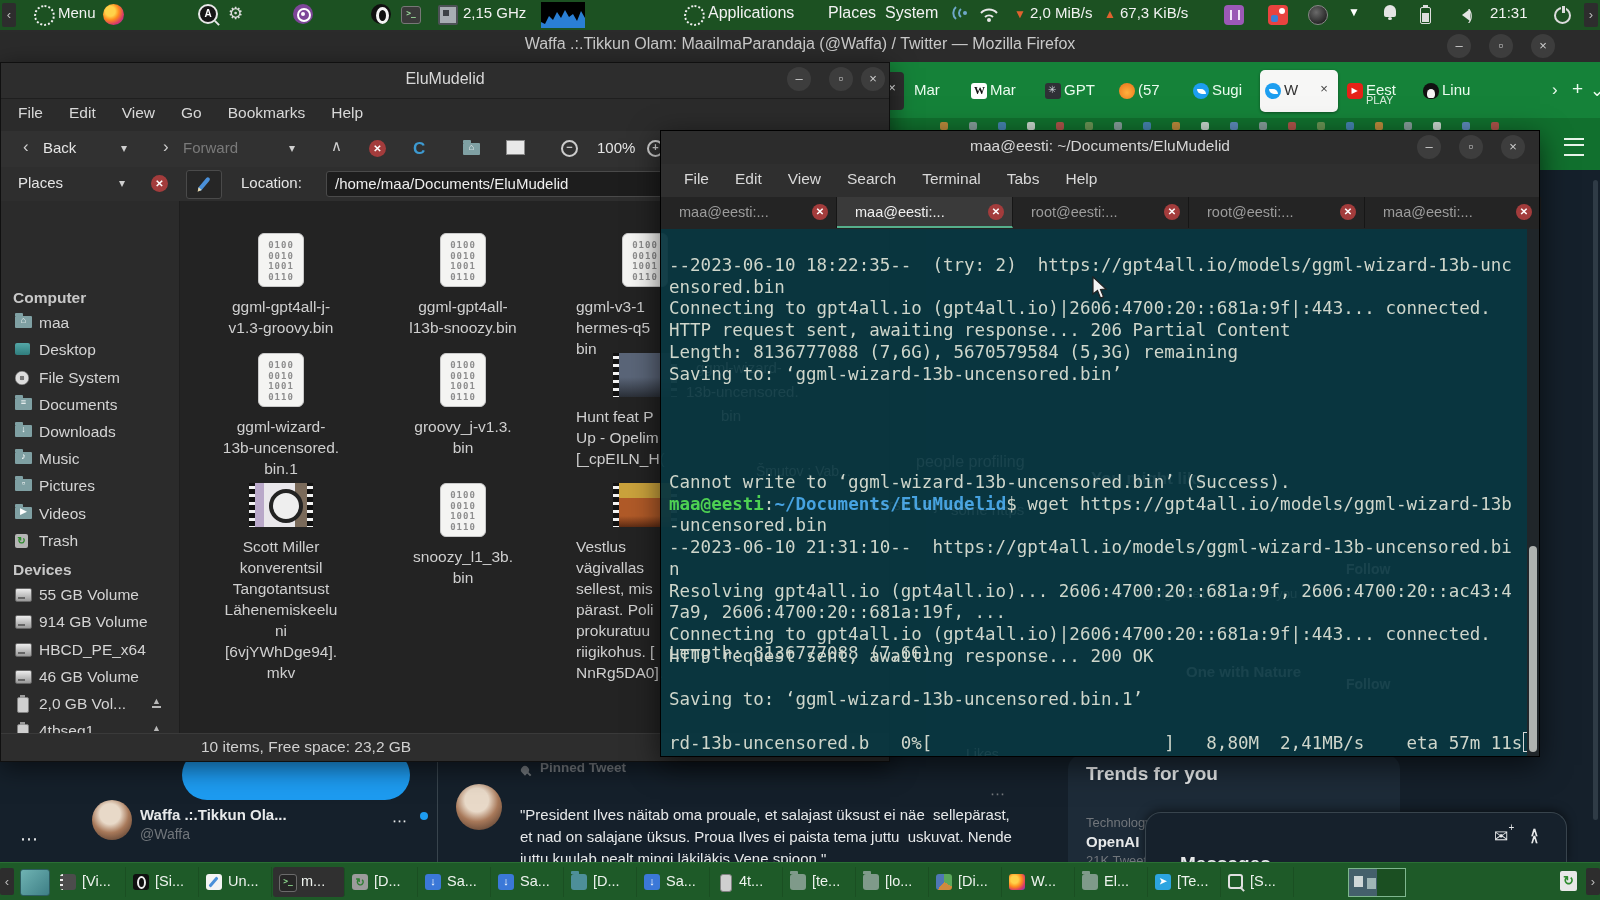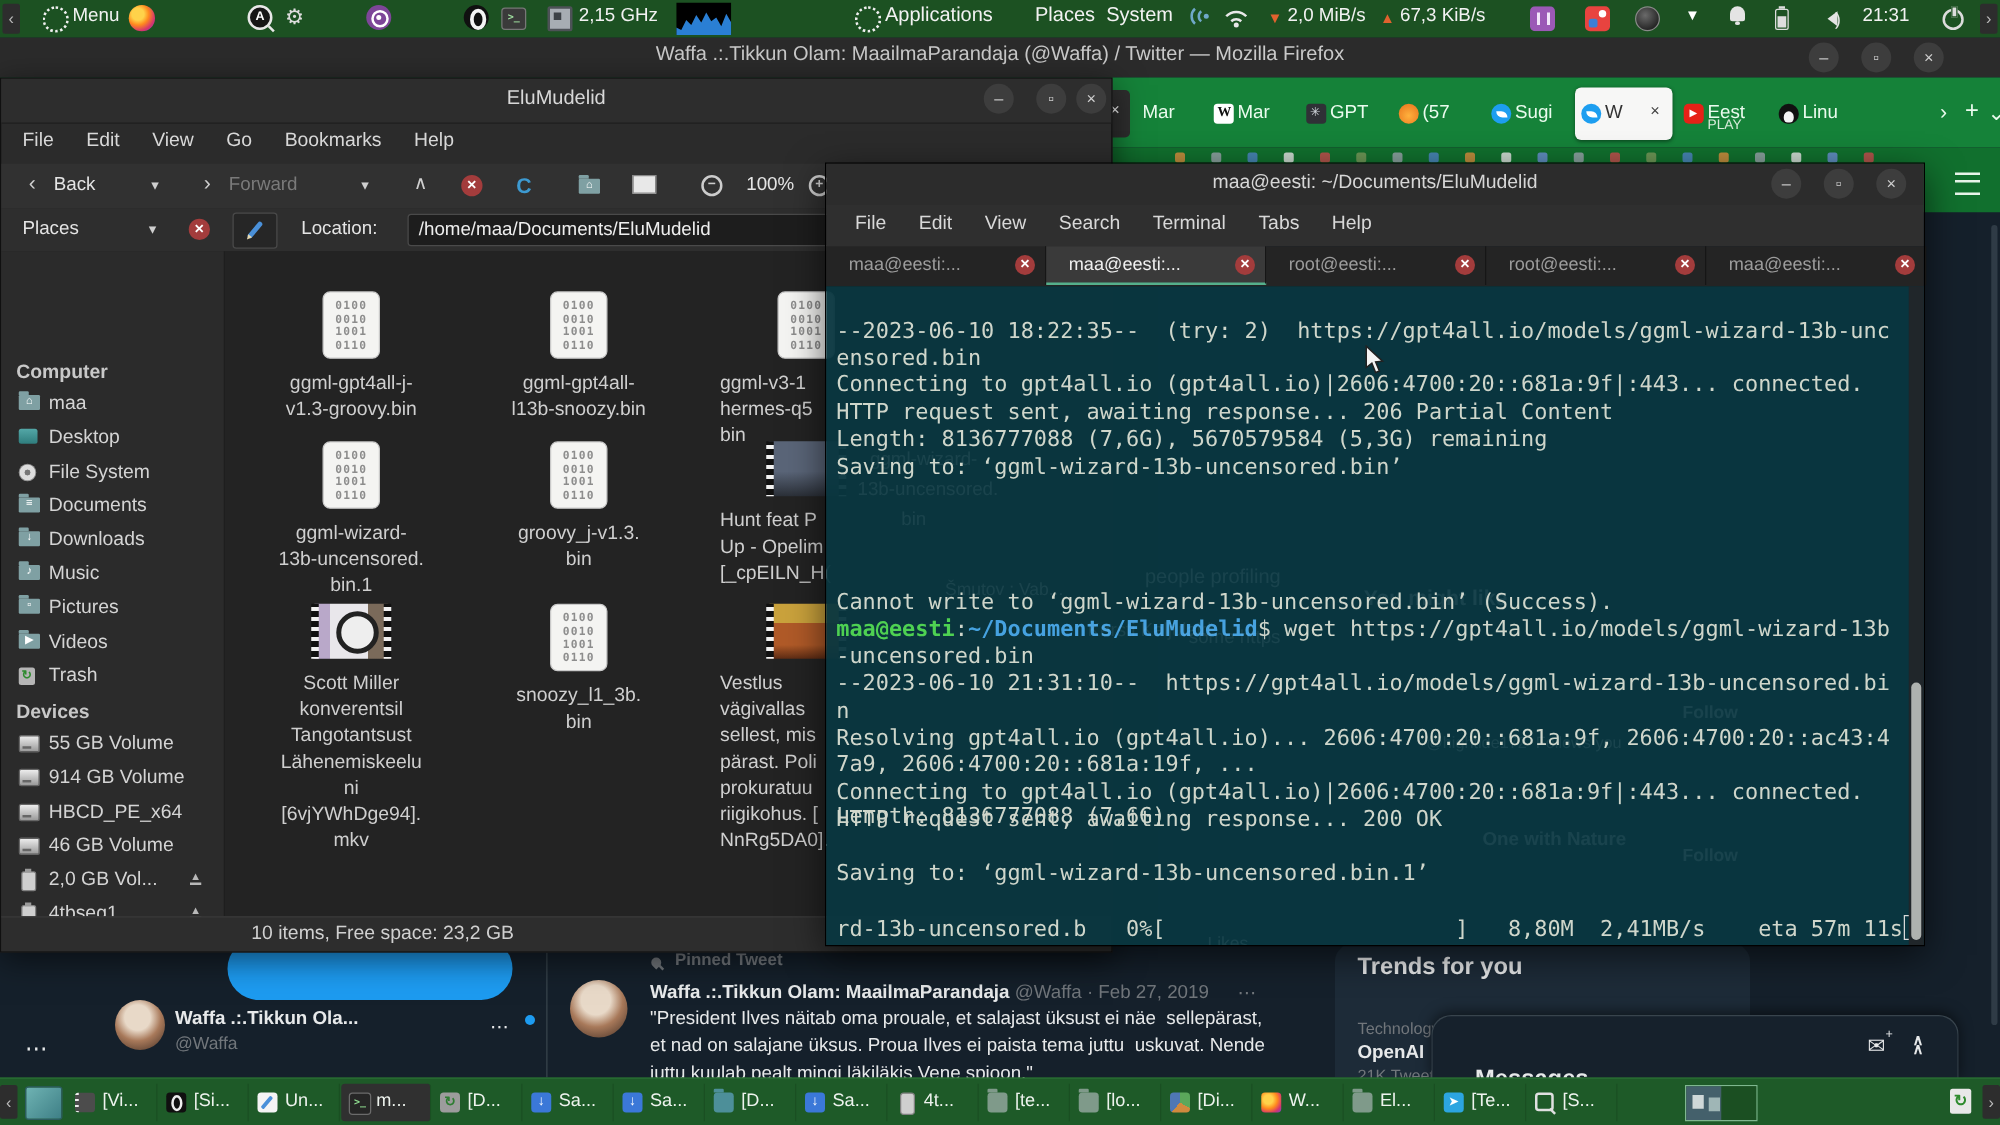--- a/index.html
+++ b/index.html
@@ -274,24 +274,20 @@
     <div class="avatar" style="left:92px;top:770px;width:40px;height:40px;"></div>
     <div class="abs tw-white" style="left:140px;top:776px;font-weight:700;font-size:15px;">Waffa .:.Tikkun Ola...</div>
     <div class="abs tw-gray" style="left:140px;top:796px;font-size:14px;">@Waffa</div>
     <div class="abs tw-white" style="left:392px;top:782px;font-size:15px;">⋯</div>
     <div class="abs" style="left:420px;top:782px;width:8px;height:8px;border-radius:50%;background:#1d9bf0;"></div>
     <div class="vline" style="left:437px;top:732px;height:100px;"></div>
 
     <span class="pin" style="left:521px;top:736px;"></span>
     <div class="abs tw-gray" style="left:540px;top:730px;font-size:13.5px;font-weight:700;">Pinned Tweet</div>
     <div class="avatar" style="left:456px;top:754px;width:46px;height:46px;"></div>
-    <div class="abs" style="left:520px;top:755px;font-size:15px;">
-      <span class="tw-white" style="font-weight:700;">Waffa .:.Tikkun Olam: MaailmaParandaja</span>
-      <span class="tw-gray">@Waffa · Feb 27, 2019</span>
-    </div>
     <div class="abs tw-gray" style="left:990px;top:755px;font-size:15px;">⋯</div>
     <div class="abs tw-white" style="left:520px;top:776px;font-size:15px;white-space:pre;">"President Ilves näitab oma prouale, et salajast üksust ei näe  sellepärast,</div>
     <div class="abs tw-white" style="left:520px;top:798px;font-size:15px;white-space:pre;">et nad on salajane üksus. Proua Ilves ei paista tema juttu  uskuvat. Nende</div>
     <div class="abs tw-white" style="left:520px;top:820px;font-size:15px;white-space:pre;">juttu kuulab pealt mingi läkiläkis Vene spioon."</div>
 
     <div class="trendcard">
       <div class="abs tw-white" style="left:18px;top:8px;font-size:19px;font-weight:700;">Trends for you</div>
       <div class="abs tw-gray" style="left:18px;top:60px;font-size:13px;">Technology · Trending</div>
       <div class="abs tw-white" style="left:18px;top:78px;font-size:15px;font-weight:700;">OpenAI</div>
       <div class="abs tw-gray" style="left:18px;top:98px;font-size:13px;">21K Tweets</div>

